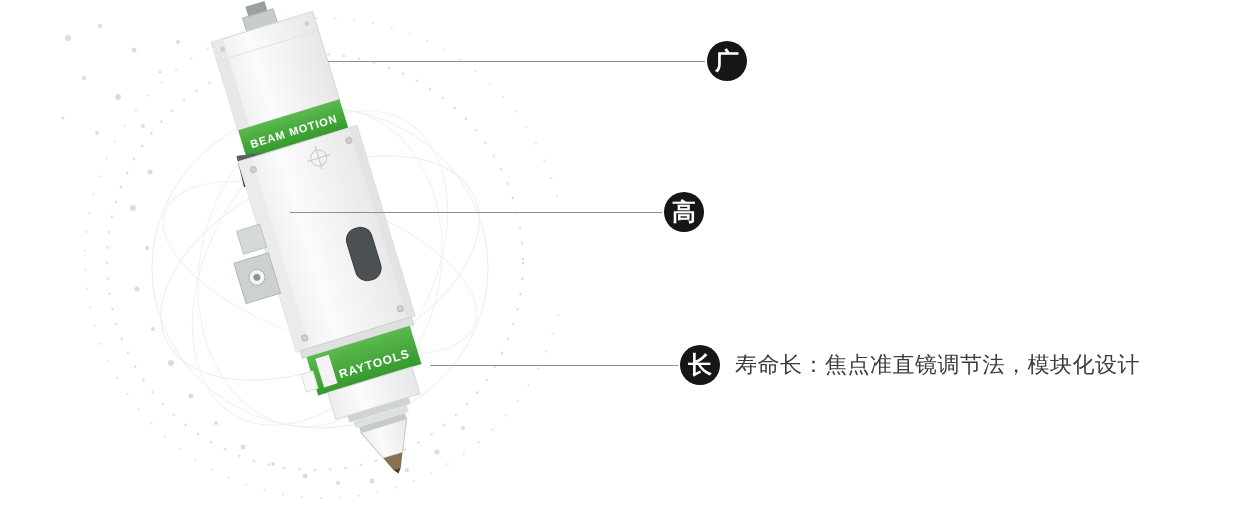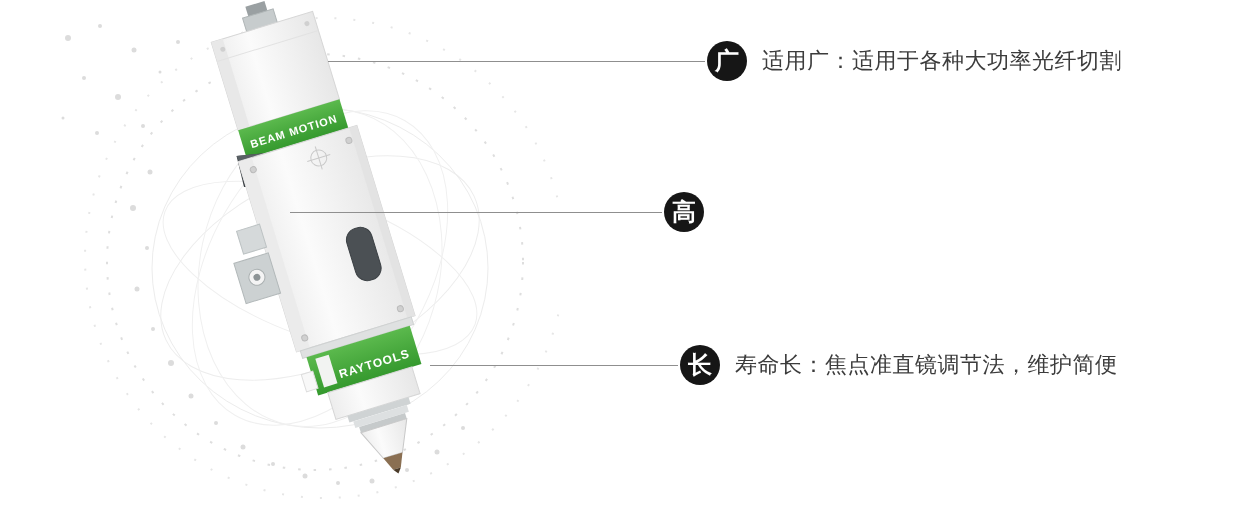--- a/index.html
+++ b/index.html
@@ -194,27 +194,26 @@
         <polygon points="-10,222 10,222 4,236 -4,236" fill="#8a6f52"></polygon>
         <polygon points="-4,236 4,236 0,241" fill="#4a3a28"></polygon>
       </g>
 
     </g>
   </svg>
 
   <div class="feature-row" style="left:328px; top:39px;">
     <div class="callout-line" style="width:377px;"></div>
     <div class="feature-badge">广</div>
-    <div class="feature-text">适用广：适用于各种大功率光纤切割</div>
   </div>
 
   <div class="feature-row" style="left:290px; top:190px;">
     <div class="callout-line" style="width:372px;"></div>
     <div class="feature-badge">高</div>
   </div>
 
   <div class="feature-row" style="left:430px; top:343px;">
     <div class="callout-line" style="width:248px;"></div>
     <div class="feature-badge">长</div>
-    <div class="feature-text">寿命长：焦点准直镜调节法，维护简便</div>
+    <div class="feature-text">寿命长：焦点准直镜调节法，模块化设计</div>
   </div>
 
 </div>
 
 </body></html>

